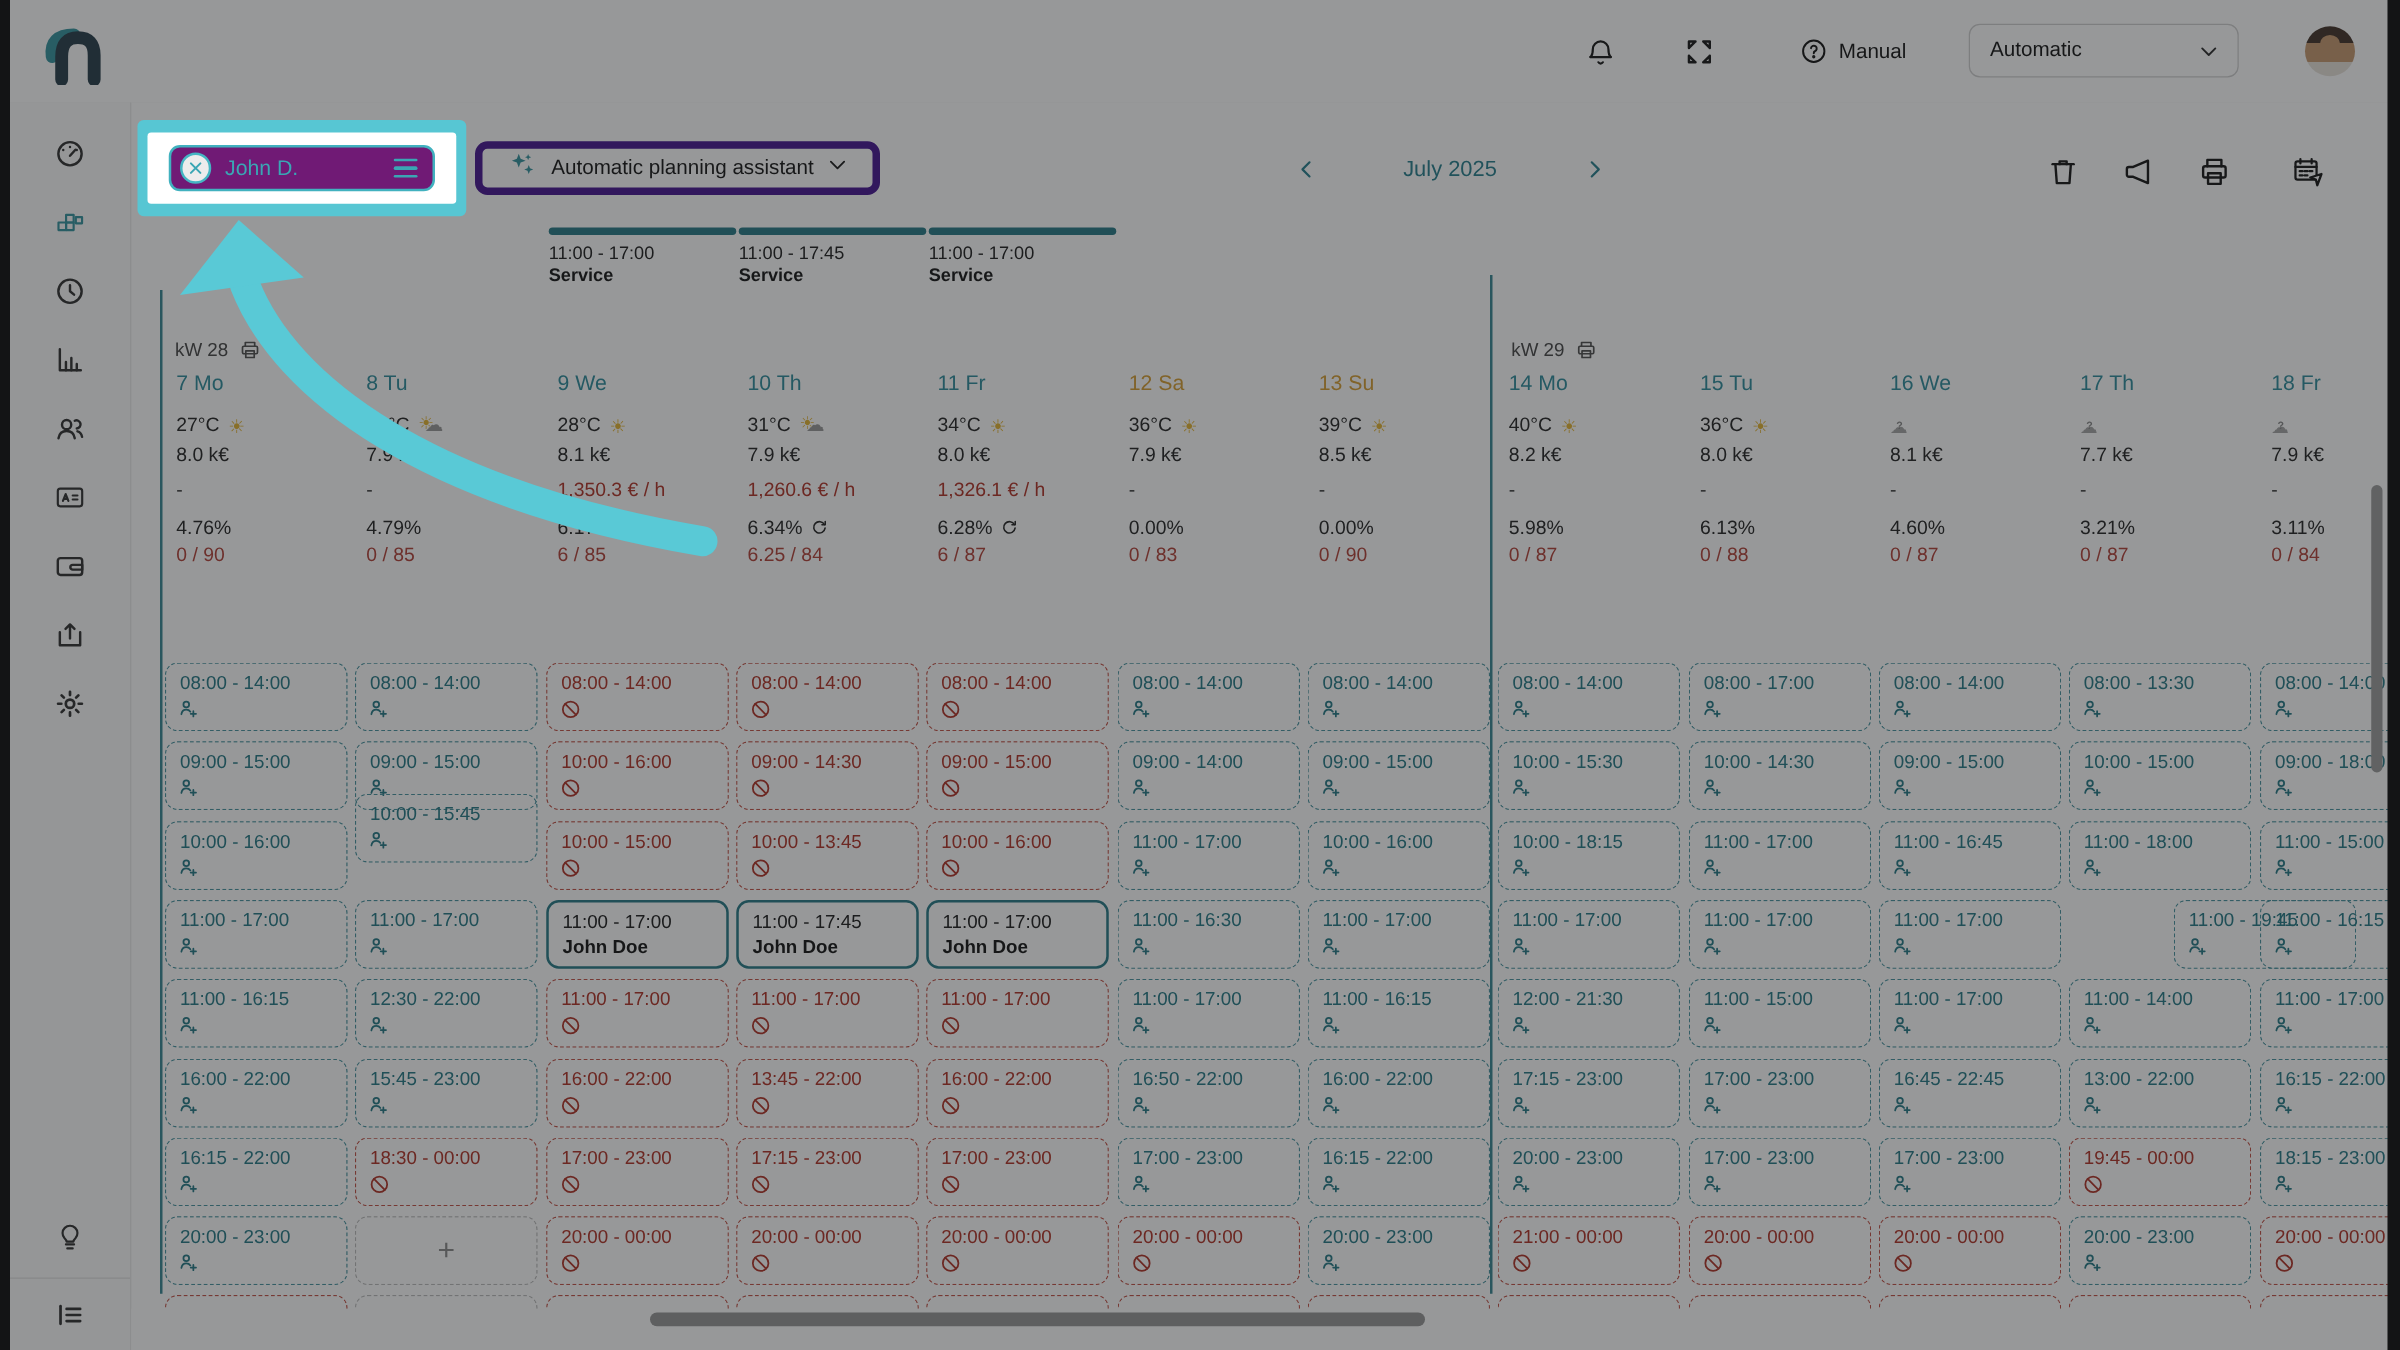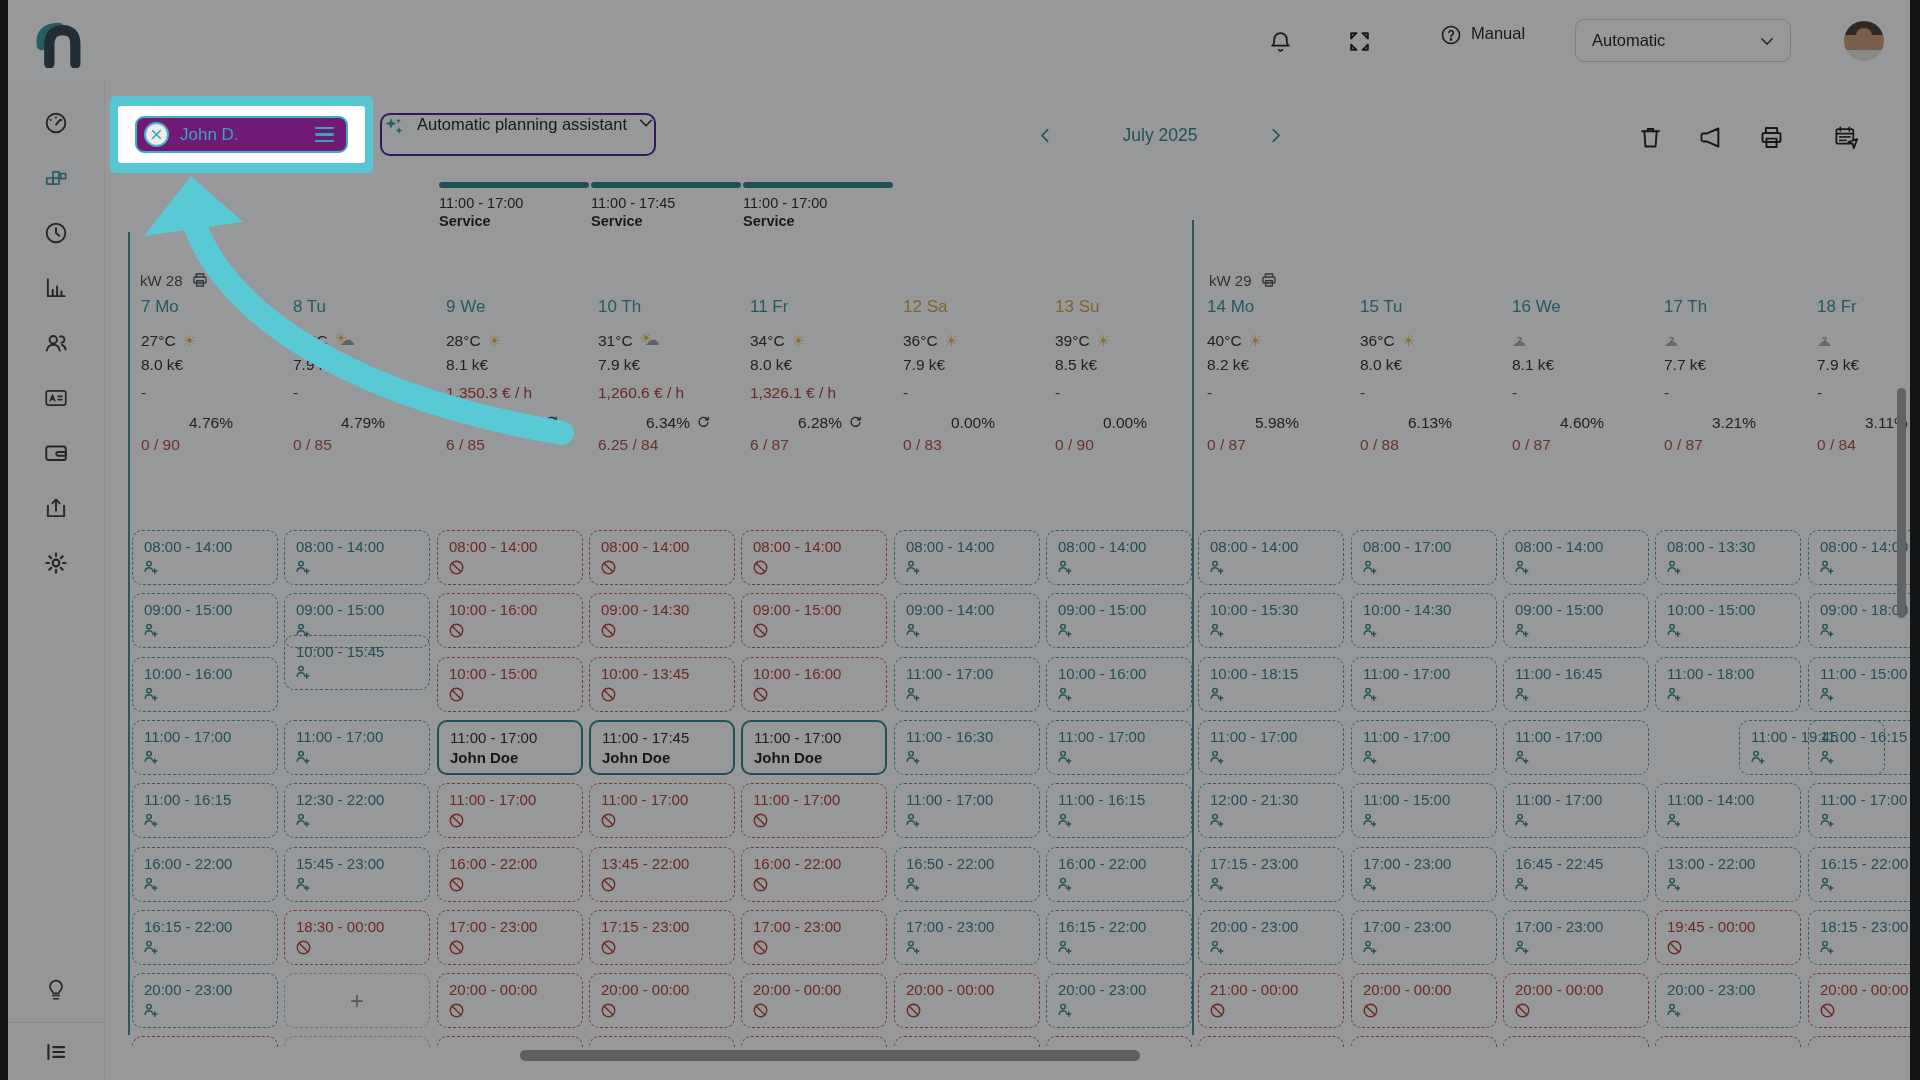--- a/index.html
+++ b/index.html
@@ -6,21 +6,21 @@
   .screen{position:relative;width:1920px;height:1080px;overflow:hidden;background:#f1f1f1;
           font-family:"Liberation Sans",sans-serif;-webkit-font-smoothing:antialiased;}
   .edge{position:absolute;top:0;bottom:0;background:#161616;z-index:30;}
   .edge.l{left:0;width:8px;} .edge.r{right:0;width:10px;}
 
   
   .topbar{position:absolute;left:8px;right:10px;top:0;height:82px;background:#ffffff;z-index:2;}
   .logo{position:absolute;left:24px;top:16px;width:52px;height:52px;}
   .tb-ic{position:absolute;width:34px;height:34px;top:24px;display:flex;align-items:center;justify-content:center;color:#1f1f1f;}
   .tb-ic svg{width:25px;height:25px;}
-  .manual{position:absolute;left:1432px;top:24px;height:34px;display:flex;align-items:flex-start;gap:9px;color:#1b1b1b;font-size:16.5px;}
+  .manual{position:absolute;left:1432px;top:24px;height:34px;display:flex;align-items:center;gap:9px;color:#1b1b1b;font-size:16.5px;}
   .manual svg{width:22px;height:22px;}
   .loc-select{position:absolute;left:1567px;top:19px;width:216px;height:43px;border:1.5px solid #d2d2d2;border-radius:9px;
       display:flex;align-items:center;justify-content:space-between;padding:0 14px 0 16px;box-sizing:border-box;color:#1b1b1b;font-size:16.5px;background:#fff;}
   .loc-select svg{width:18px;height:18px;color:#333;}
   .avatar{position:absolute;left:1836px;top:21px;width:40px;height:40px;border-radius:50%;overflow:hidden;
       background:linear-gradient(180deg,#4a3a30 0%,#4a3a30 34%,#c99d74 34%,#c99d74 72%,#e8e2da 72%);}
   .avatar::after{content:"";position:absolute;left:12px;top:7px;width:16px;height:14px;border-radius:50%;background:#c99d74;}
 
   
   .sidebar{position:absolute;left:8px;top:82px;width:97px;bottom:0;background:#fbfbfb;border-right:1px solid #ececec;box-sizing:border-box;z-index:2;}
@@ -29,22 +29,22 @@
   .side-item svg{width:26px;height:26px;}
   .side-item.active{color:#3c97a2;}
   .side-bottom{position:absolute;left:0;right:1px;top:878px;display:flex;flex-direction:column;align-items:center;}
   .side-bottom .side-item{margin:16px 0;}
   .side-div{width:97px;height:1px;background:#e4e4e4;}
 
   
   .content-bg{position:absolute;left:105px;top:82px;right:10px;bottom:0;background:#ffffff;z-index:1;}
   .layer{position:absolute;inset:0;z-index:3;}
 
-  .assistant-btn{position:absolute;left:380px;top:113px;height:43px;border:2px solid #4c1d95;border-radius:10px;background:#fff;
-      display:flex;align-items:flex-start;gap:11px;padding:0 0;font-size:16.5px;color:#1d1d1d;}
+  .assistant-btn{position:absolute;left:380px;top:113px;height:43px;border:6px solid #4c1d95;border-radius:10px;background:#fff;
+      display:flex;align-items:center;gap:11px;padding:0 20px;font-size:16.5px;color:#1d1d1d;}
   .assistant-btn .spark svg{width:24px;height:24px;}
   .assistant-btn .chev svg{width:16px;height:16px;color:#222;}
 
   .datenav{position:absolute;left:1030px;top:120px;height:30px;display:flex;align-items:center;color:#2e8391;}
   .datenav .nav-chev{width:30px;height:30px;display:flex;align-items:center;justify-content:center;}
   .datenav .nav-chev svg{width:17px;height:17px;}
   .month{width:200px;text-align:center;font-size:17.5px;color:#2e8391;}
 
   .act-ic{position:absolute;top:121px;width:36px;height:32px;display:flex;align-items:center;justify-content:center;color:#1d1d1d;}
   .act-ic svg{width:27px;height:27px;}
@@ -60,21 +60,21 @@
 
   .sep{position:absolute;width:2px;background:#3f8b97;}
 
   .day-col{position:absolute;top:297px;width:146px;font-size:15.5px;color:#2c2c2c;}
   .day-label{font-size:17px;color:#35909f;height:29px;}
   .day-col.weekend .day-label{color:#d8a23a;}
   .day-temp{height:30px;display:flex;align-items:center;gap:7px;}
   .day-rev{height:28px;}
   .day-rate{height:25px;color:#3a3a3a;}
   .day-rate.red{color:#b43a2e;}
-  .day-pct{height:27px;display:flex;align-items:center;gap:6px;margin-left:48px;}
+  .day-pct{height:27px;display:flex;align-items:center;gap:6px;}
   .day-pct svg{width:15px;height:15px;color:#2b2b2b;}
   .day-count{color:#b5483f;}
   .wx-sun{color:#e5b63a;font-size:15px;}
   .wx-partly{position:relative;width:22px;height:18px;display:inline-block;}
   .wx-partly .s{position:absolute;left:0;top:-2px;color:#e5b63a;font-size:14px;}
   .wx-partly .c{position:absolute;left:5px;top:-1px;color:#9c9c9c;font-size:15px;text-shadow:0 0 2px #fff;}
   .wx-unk{position:relative;color:#a9a9a9;font-size:14px;}
   .wx-unk b{position:absolute;left:5px;top:2px;font-size:8.5px;color:#8b8b8b;font-weight:bold;}
 
   .section-bar{position:absolute;left:105px;right:10px;top:482px;height:38px;background:#fafafa;border-top:1px solid #ededed;border-bottom:1px solid #ededed;

